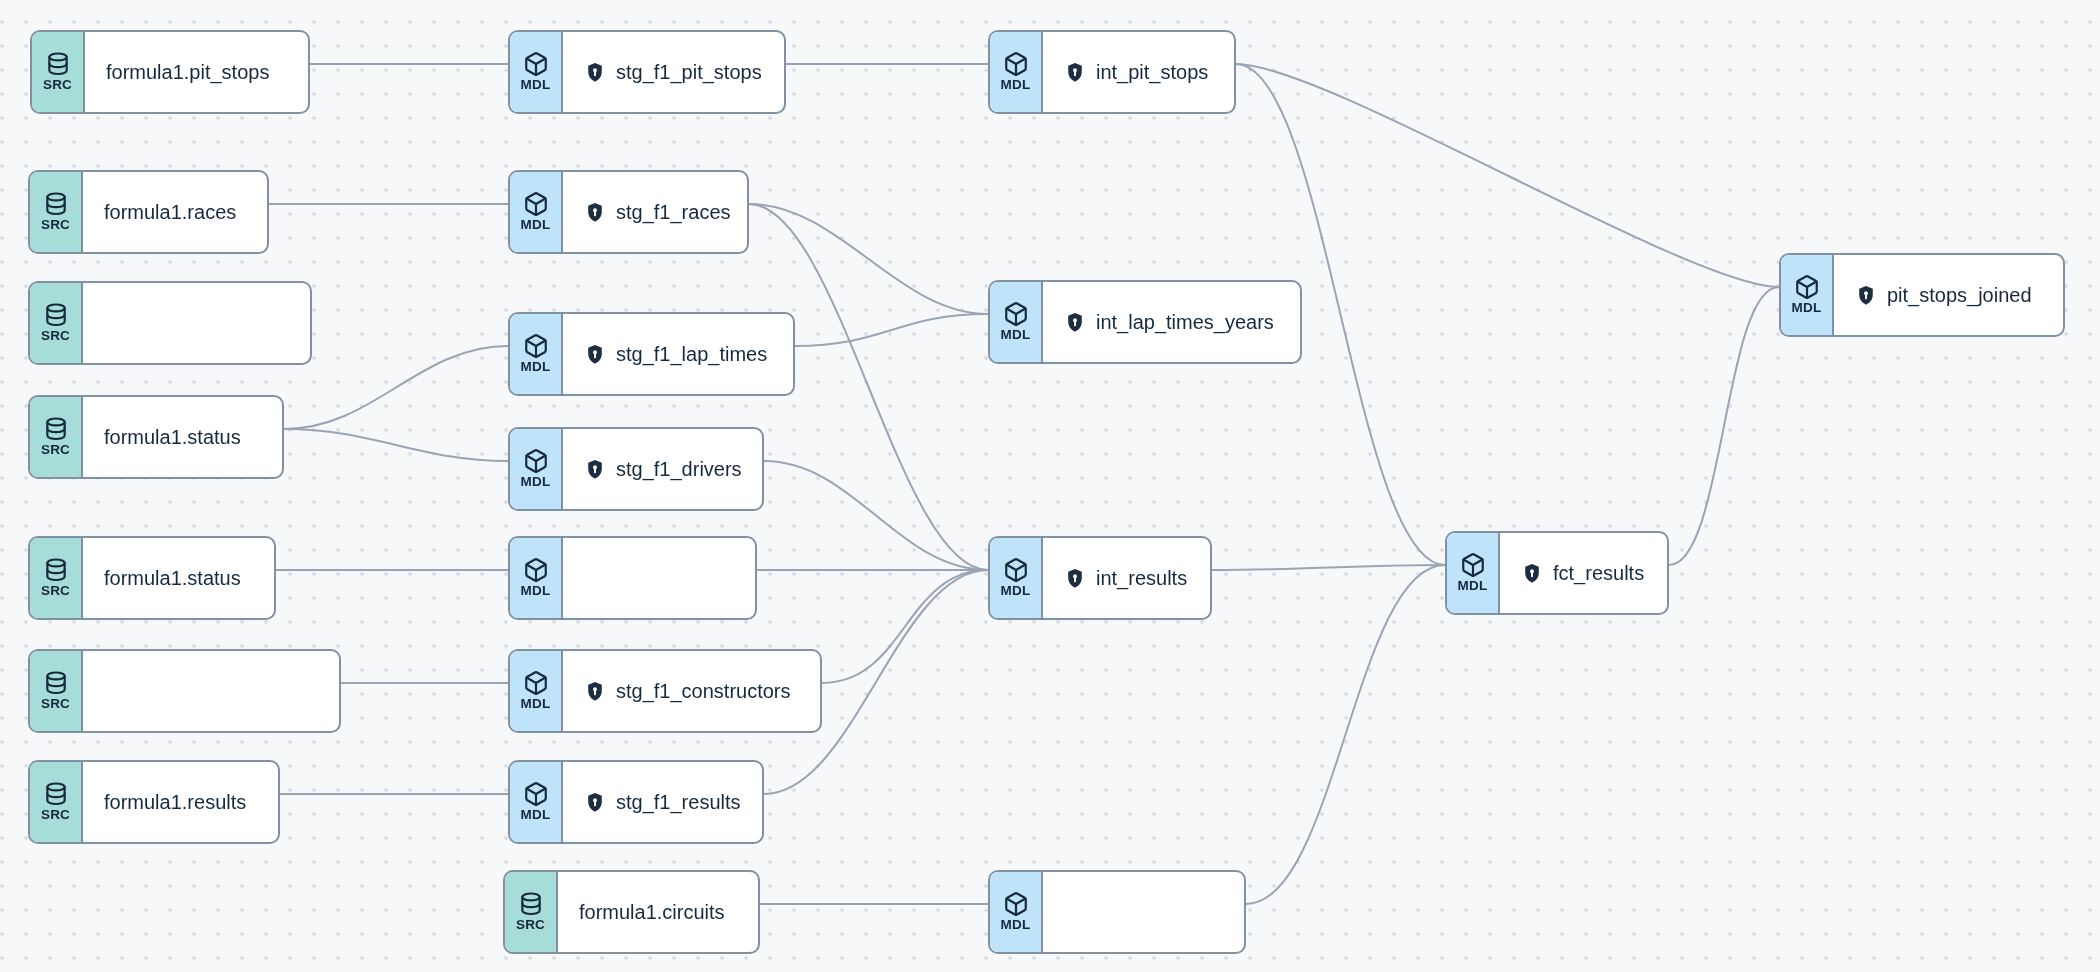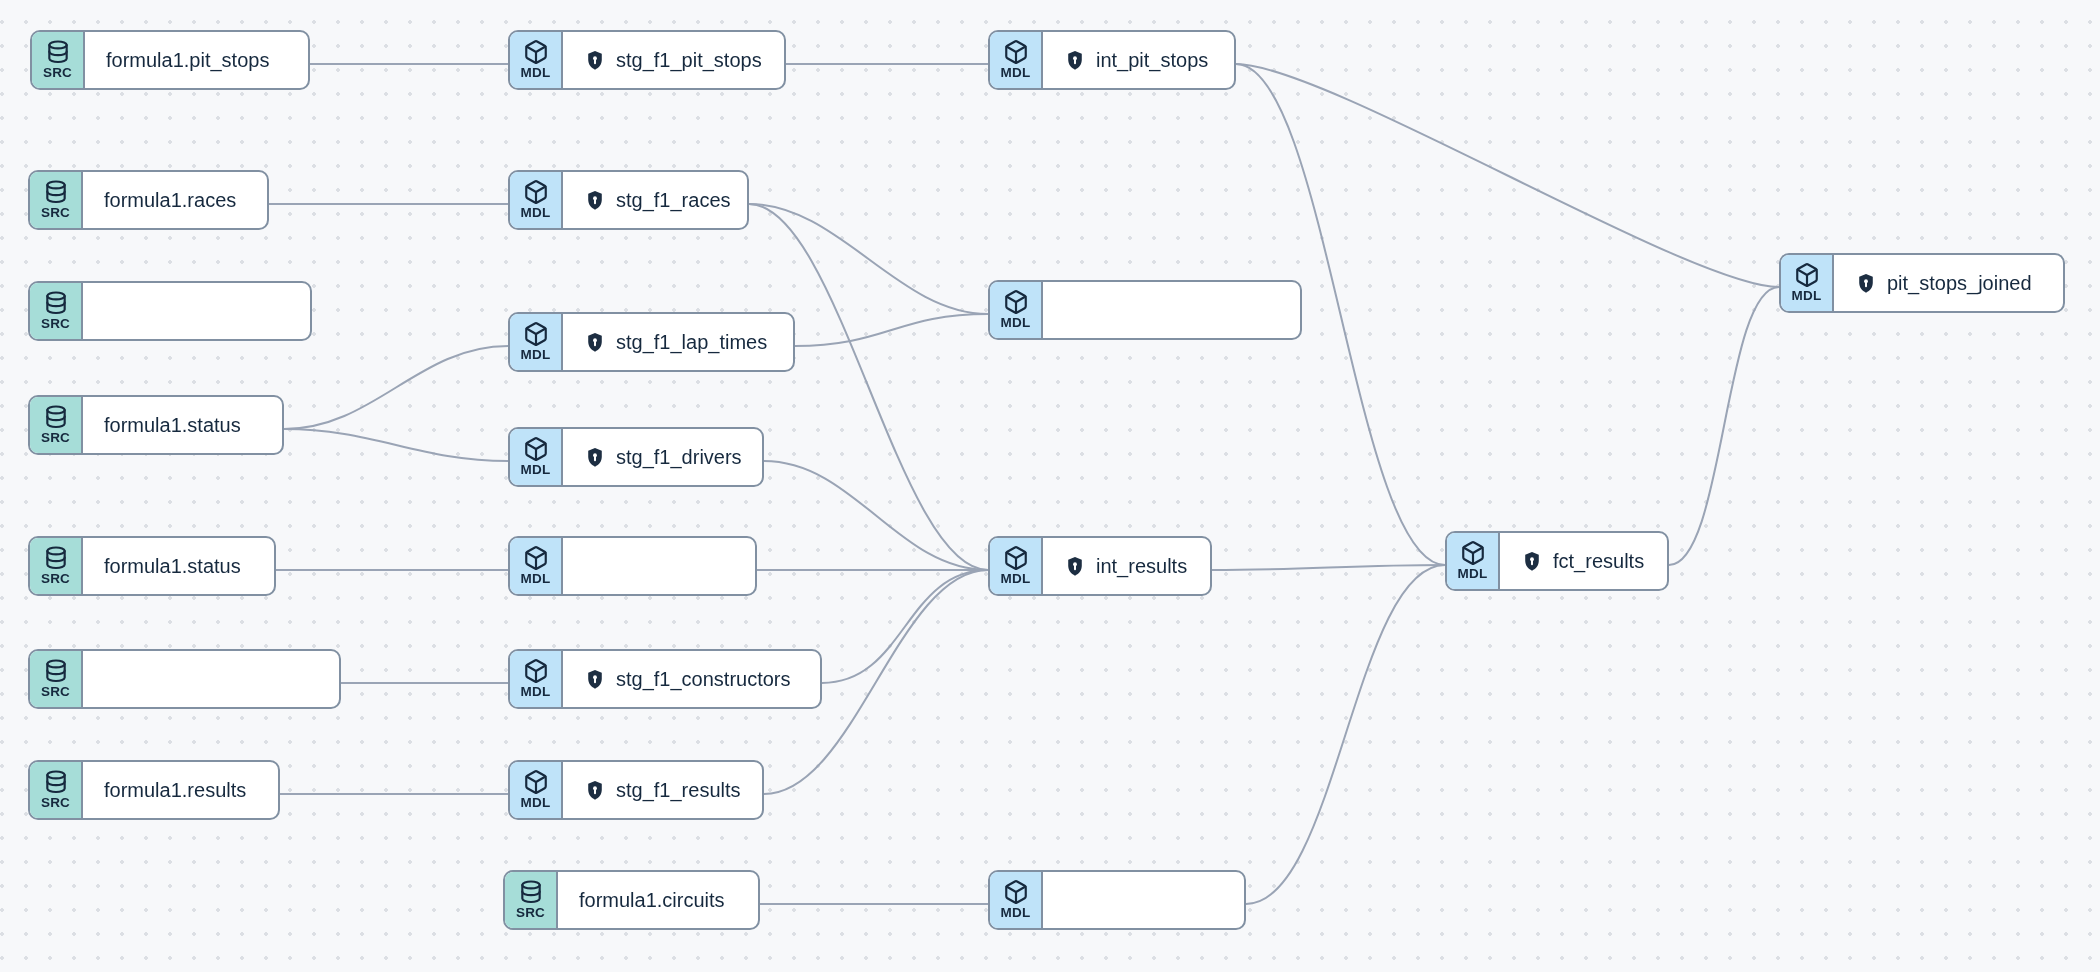--- a/index.html
+++ b/index.html
@@ -7,21 +7,21 @@
     width:2100px;height:972px;position:relative;overflow:hidden;
     background-color:#f7f8fa;
     background-image:radial-gradient(circle,#dcdfe4 1.6px,transparent 1.9px);
     background-size:24px 24px;background-position:14px 10px;
     font-family:"Liberation Sans",sans-serif;
   }
   .canvas{position:absolute;inset:0}
   svg.edges{position:absolute;left:0;top:0}
   svg.edges path{fill:none;stroke:var(--edge,#9aa4b5);stroke-width:2}
   .node{
-    position:absolute;height:60px;box-sizing:border-box;
+    position:absolute;height:84px;box-sizing:border-box;
     background:var(--node-bg,#fff);
     border:2px solid var(--border,#8190a2);
     border-radius:10px;display:flex;cursor:pointer;
   }
   .cell{
     flex:0 0 53px;width:53px;box-sizing:border-box;
     border-right:2px solid var(--border,#8190a2);
     border-radius:8px 0 0 8px;
     display:flex;flex-direction:column;align-items:center;justify-content:center;
     gap:1px;
@@ -156,20 +156,28 @@
     </div>
     <div class="node" style="left: 988px; top: 280px; width: 314px;">
       <div class="cell mdl">
         <svg class="type-icon" viewBox="0 0 24 24">
           <path d="M21 16V8a2 2 0 0 0-1-1.73l-7-4a2 2 0 0 0-2 0l-7 4A2 2 0 0 0 3 8v8a2 2 0 0 0 1 1.73l7 4a2 2 0 0 0 2 0l7-4A2 2 0 0 0 21 16z"></path>
           <polyline points="3.27 6.96 12 12.01 20.73 6.96"></polyline>
           <line x1="12" y1="22.08" x2="12" y2="12"></line>
         </svg>
         <span class="badge">MDL</span>
       </div>
+      <div class="label">
+        <svg class="shield" viewBox="0 0 24 24">
+          <path fill="#1d2e42" stroke="none" d="M12 1.6 19.4 4.5 V10.9 C19.4 16.4 16.3 19.8 12 22 C7.7 19.8 4.6 16.4 4.6 10.9 V4.5 Z"></path>
+          <circle cx="12" cy="9.5" r="2.1" fill="#fff" stroke="none"></circle>
+          <path d="M12 10.8 V15" stroke="#fff" stroke-width="2.2" stroke-linecap="round" fill="none"></path>
+        </svg>
+        <span>int_lap_times_years</span>
+      </div>
     </div>
     <div class="node" style="left: 508px; top: 312px; width: 287px;">
       <div class="cell mdl">
         <svg class="type-icon" viewBox="0 0 24 24">
           <path d="M21 16V8a2 2 0 0 0-1-1.73l-7-4a2 2 0 0 0-2 0l-7 4A2 2 0 0 0 3 8v8a2 2 0 0 0 1 1.73l7 4a2 2 0 0 0 2 0l7-4A2 2 0 0 0 21 16z"></path>
           <polyline points="3.27 6.96 12 12.01 20.73 6.96"></polyline>
           <line x1="12" y1="22.08" x2="12" y2="12"></line>
         </svg>
         <span class="badge">MDL</span>
       </div>

